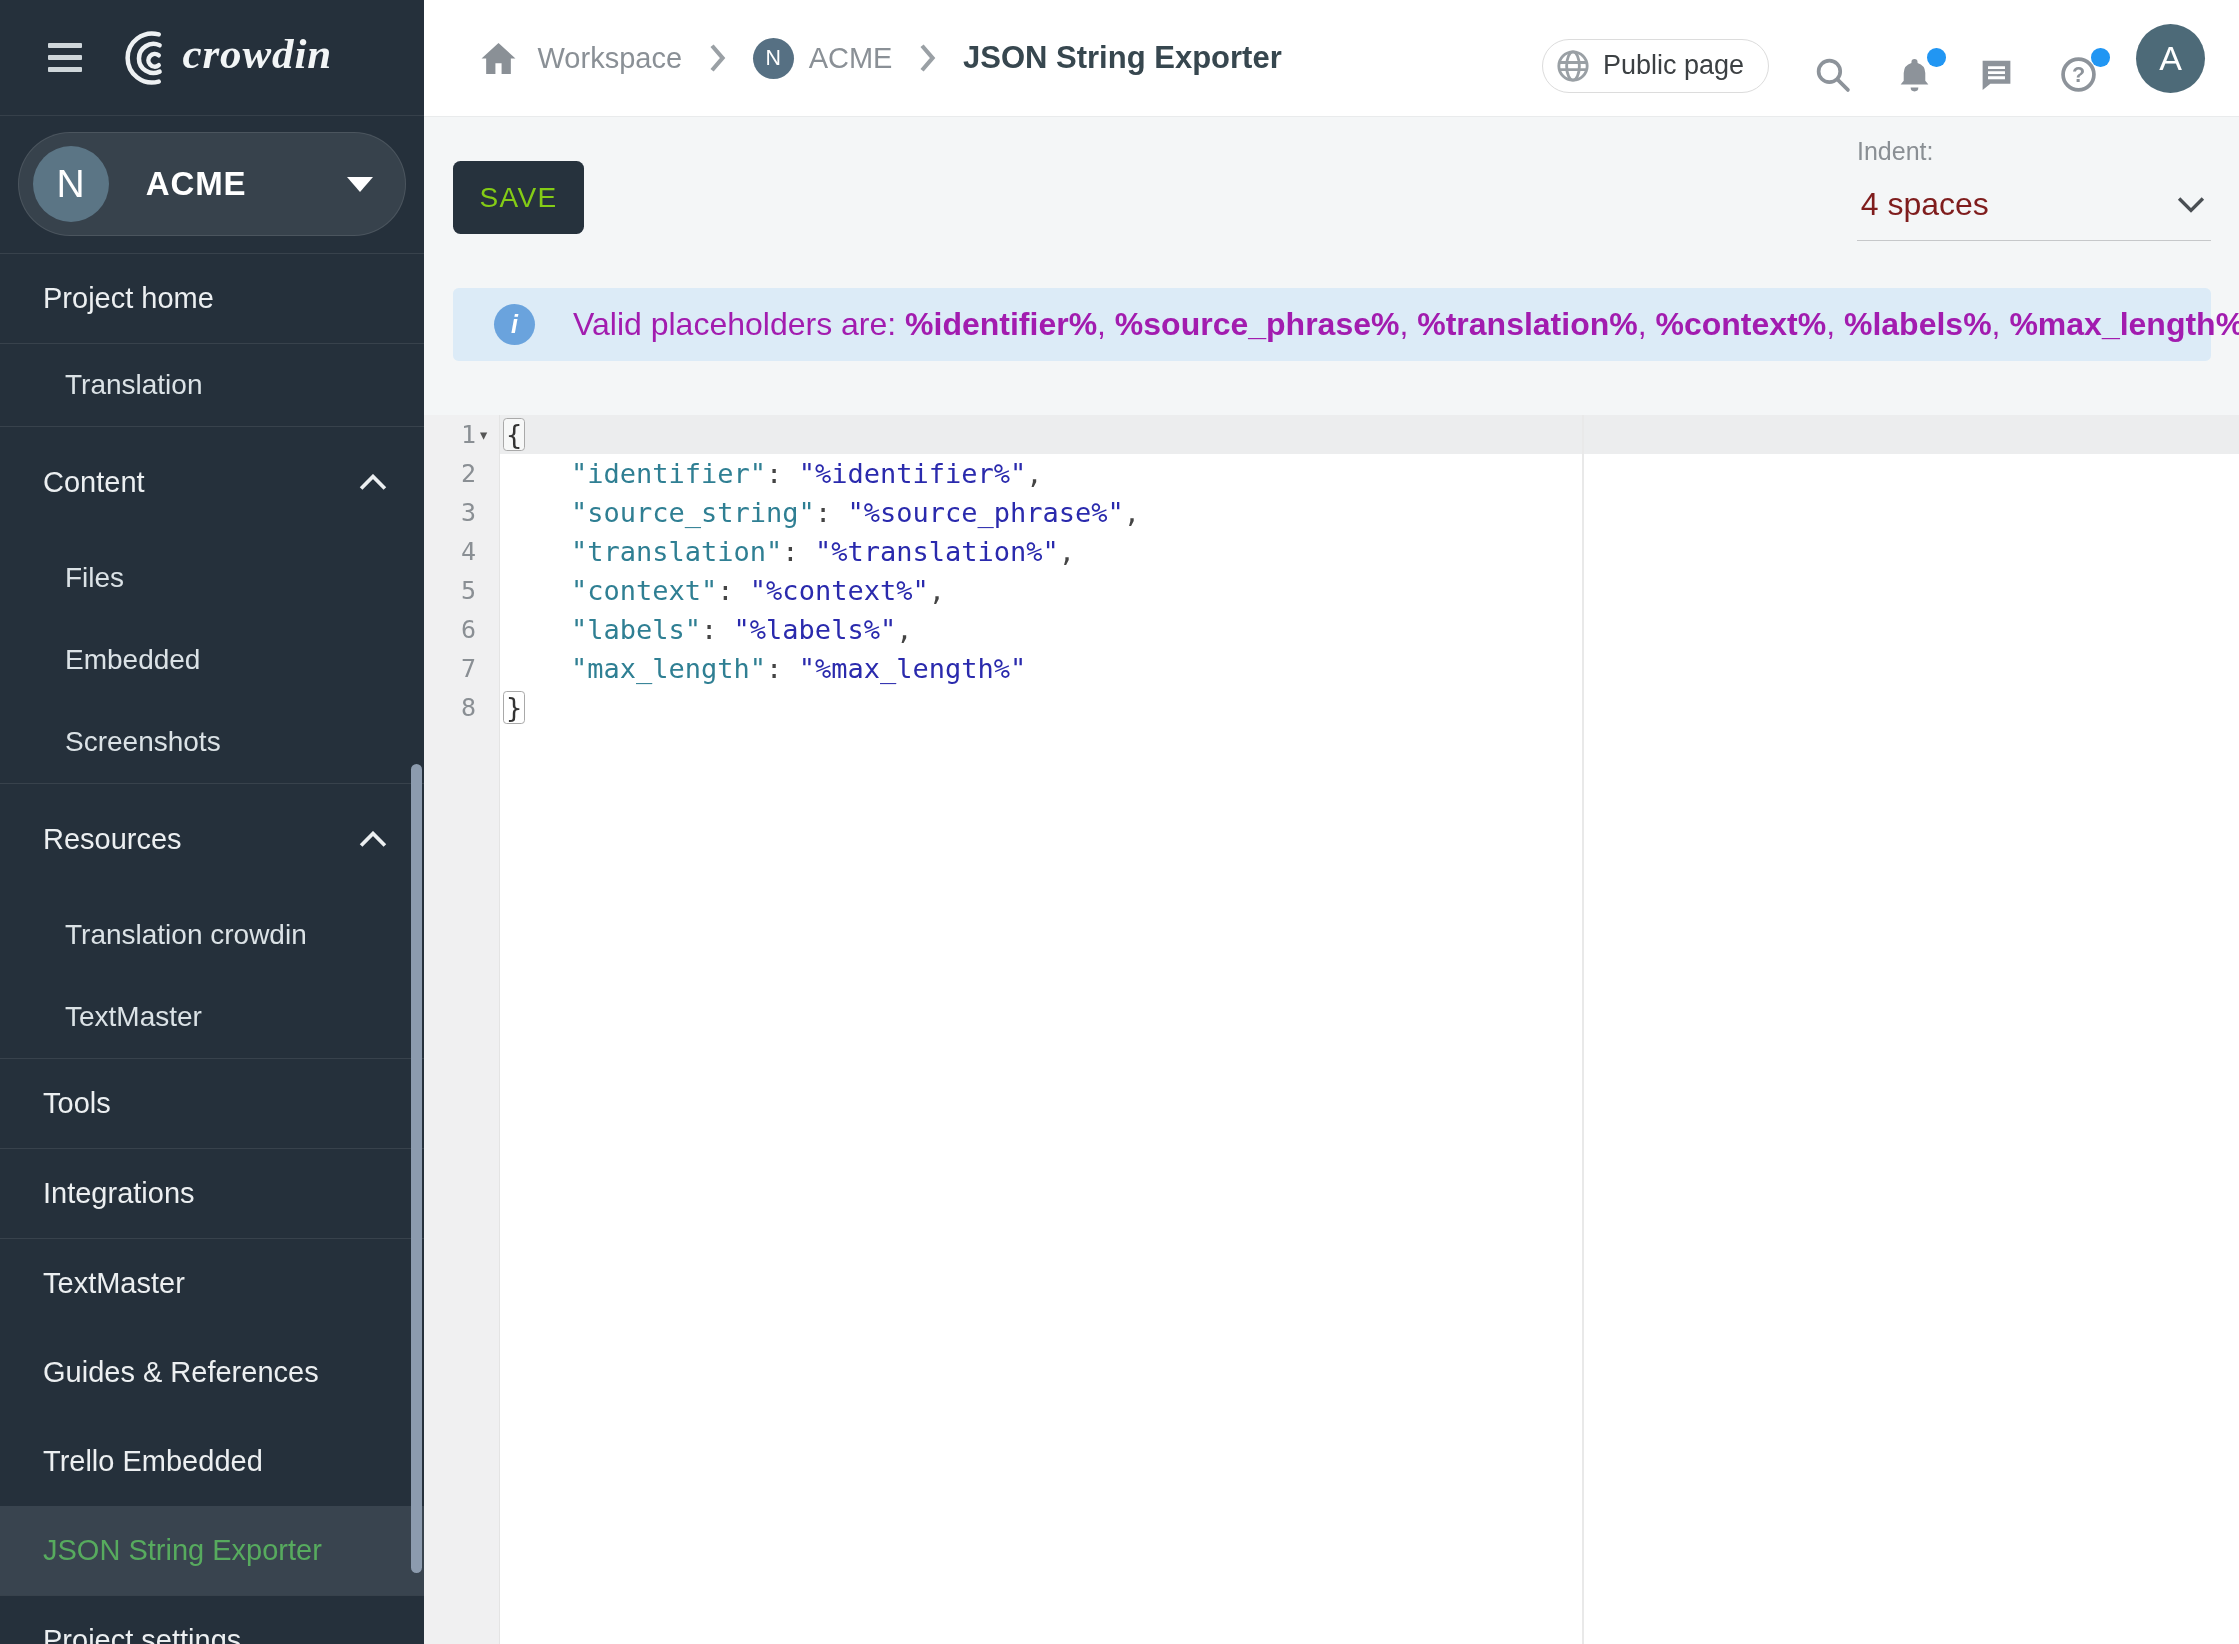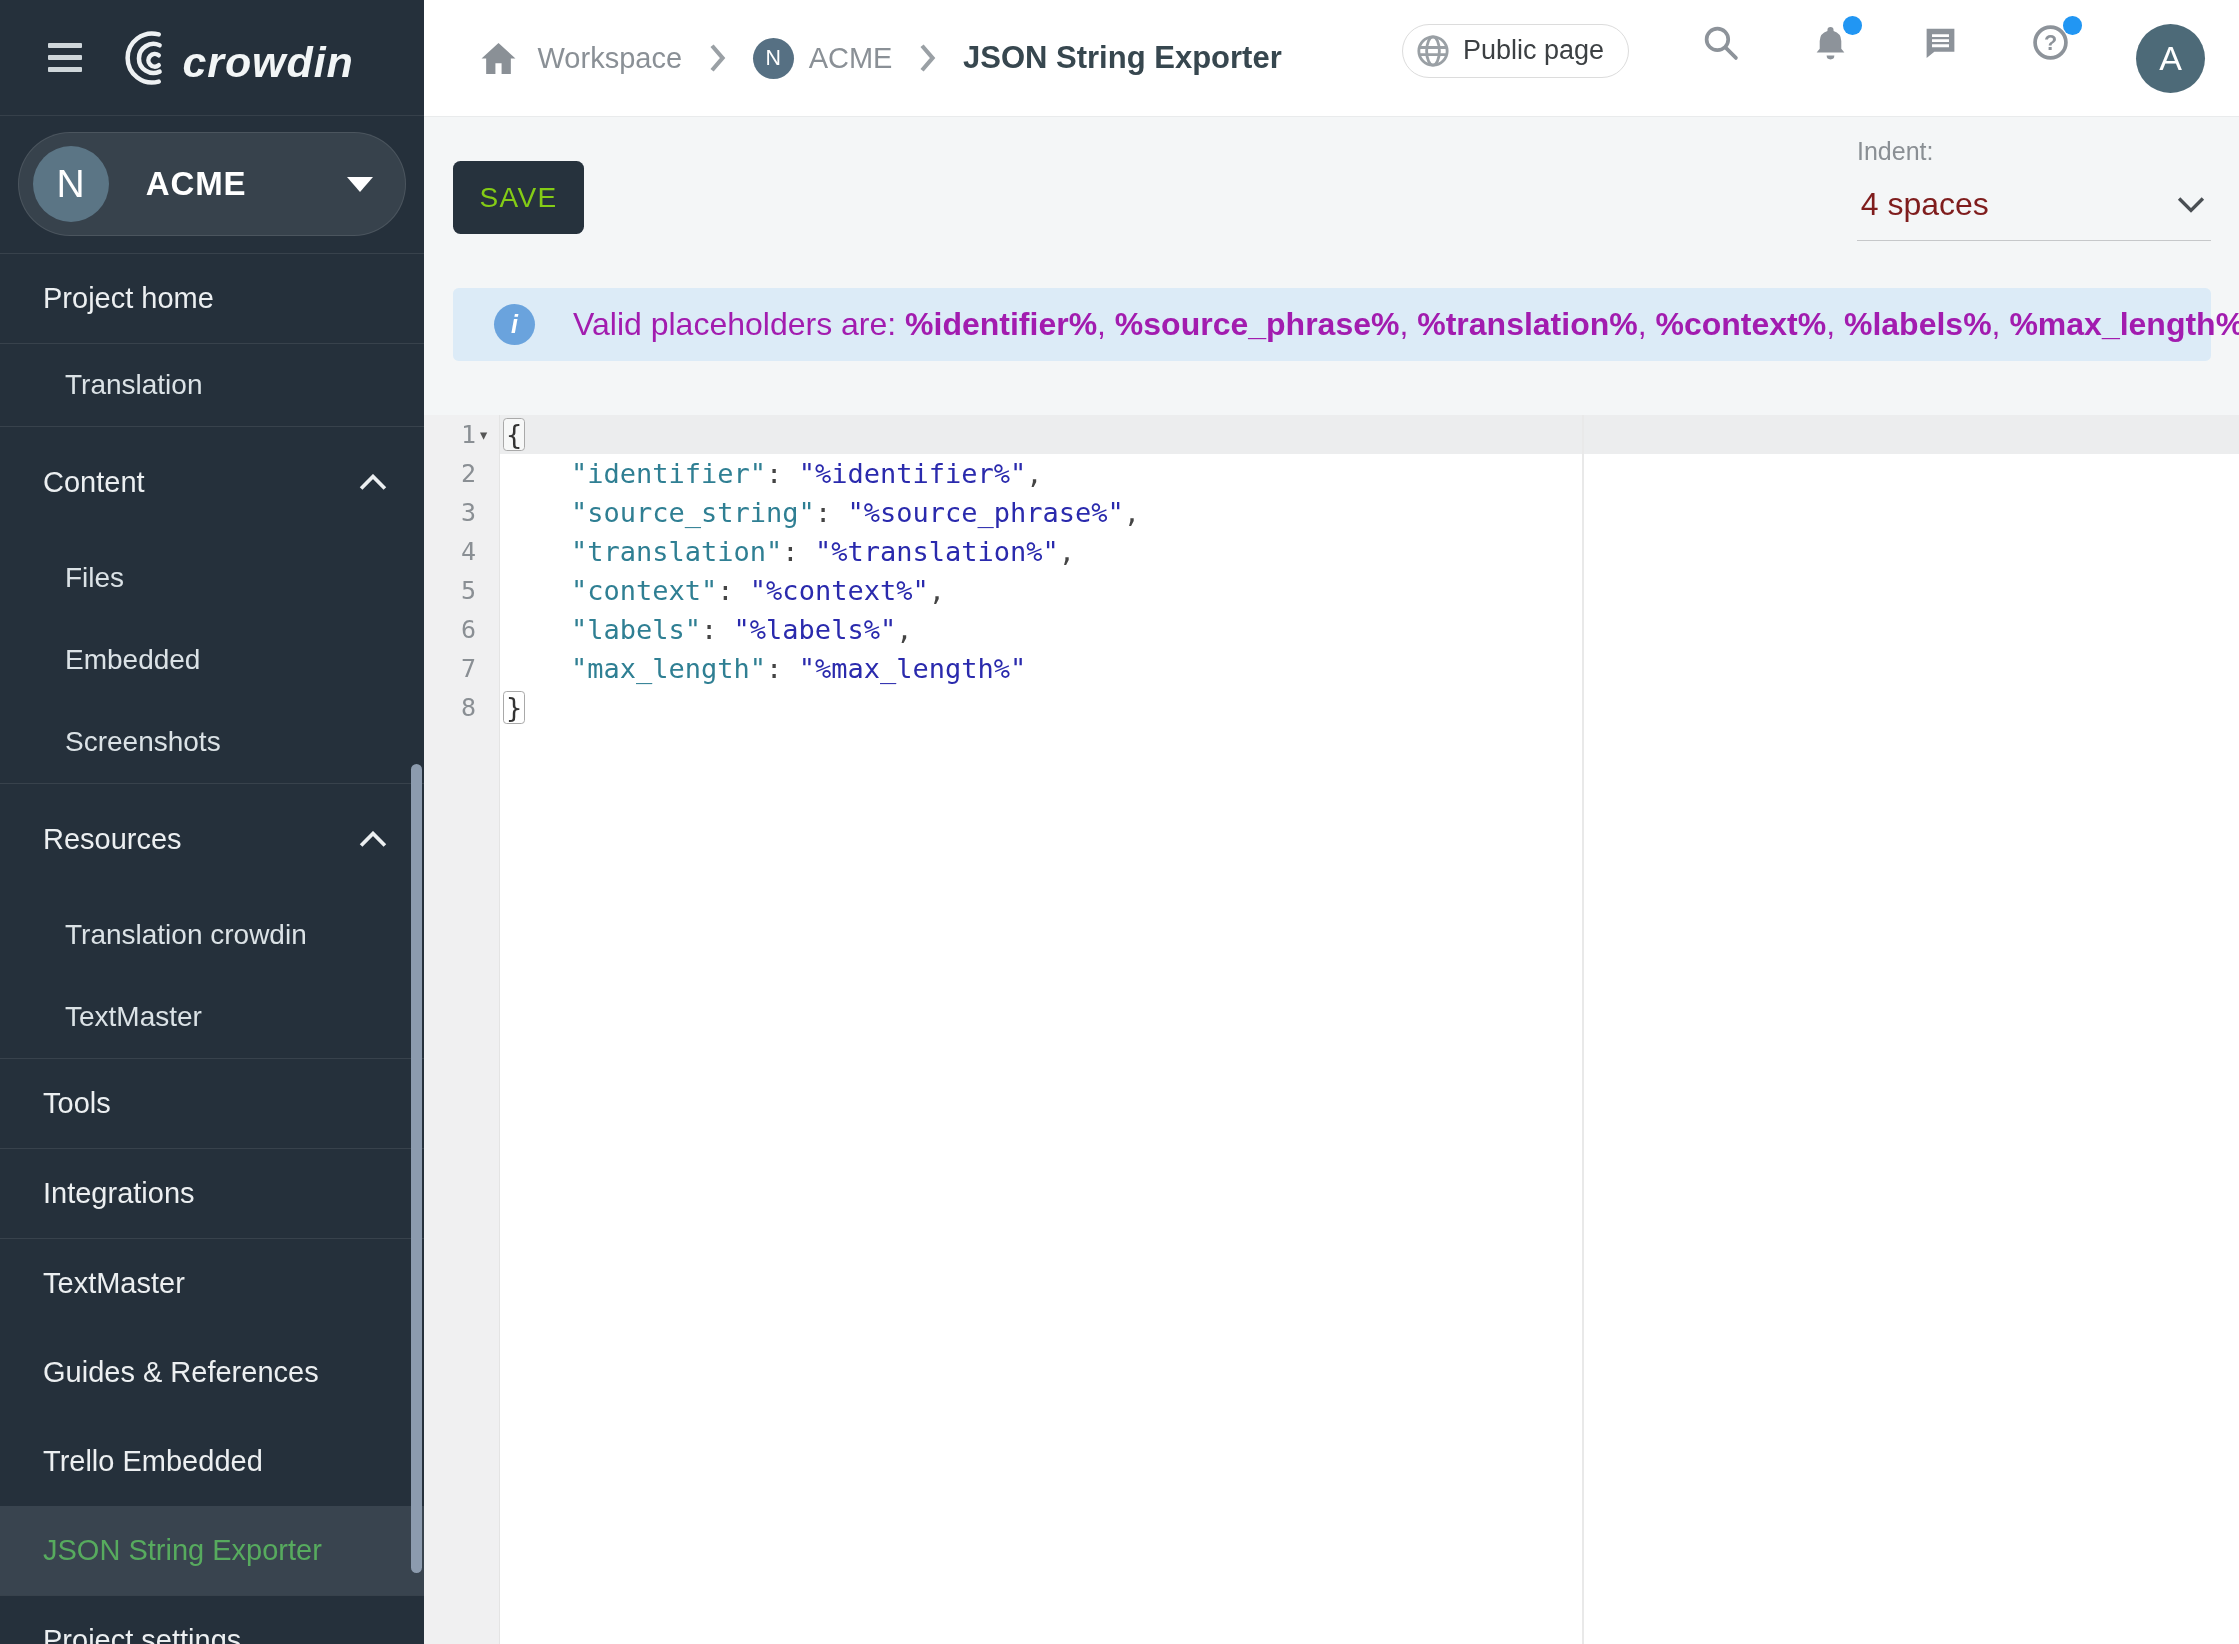--- a/index.html
+++ b/index.html
@@ -8,21 +8,21 @@
   body { position:relative; }
 
   
   .sidebar { position:absolute; left:0; top:0; width:424px; height:1644px;
              background:#25303b; z-index:5; }
   .sidebar-header { height:116px; display:flex; align-items:center; padding-left:48px;
                     border-bottom:1.9px solid rgba(255,255,255,0.08); }
   .hamburger { width:34px; cursor:pointer; }
   .hamburger span { display:block; height:5.6px; background:#cfd6da; border-radius:0.9px; margin-bottom:6.5px; }
   .hamburger span:last-child { margin-bottom:0; }
-  .logo { display:flex; align-items:flex-end; margin-left:35px; }
+  .logo { display:flex; align-items:flex-start; margin-left:35px;font-family:Liberation Serif, serif; }
   .logo svg { width:58px; height:58px; }
   .logo-text { color:#f2f5f6; font-size:43px; font-weight:700; font-style:italic;
                letter-spacing:0.9px; margin-left:7.5px; }
 
   .project-selector { margin:16px 17.7px 0 17.7px; height:104px; background:#37424c;
                       border:0.9px solid rgba(255,255,255,0.10); border-radius:52px;
                       display:flex; align-items:center; padding:0 32px 0 14px; cursor:pointer; }
   .project-avatar { width:76px; height:76px; border-radius:50%; background:#5b7585;
                     color:#fff; font-size:39px; display:flex; align-items:center;
                     justify-content:center; flex:0 0 76px; }
@@ -50,21 +50,21 @@
             box-shadow:0 0.9px 0 rgba(0,0,0,0.05); }
   .breadcrumb { display:flex; align-items:center; flex:1; min-width:0; }
   .home-icon svg { width:37px; height:35px; display:block; }
   .crumb { color:#8a9096; font-size:29px; margin-left:20.5px; cursor:pointer; }
   .crumb-sep svg { width:18.6px; height:28px; display:block; margin:0 26px; }
   .crumb-badge { width:41px; height:41px; border-radius:50%; background:#567083; color:#fff;
                  font-size:21.4px; display:flex; align-items:center; justify-content:center; }
   .crumb-project { color:#8a9096; font-size:29px; margin-left:15px; cursor:pointer; }
   .crumb-current { color:#37474f; font-size:31px; font-weight:600; }
 
-  .navbar-actions { display:flex; align-items:flex-start;gap:28px; }
+  .navbar-actions { display:flex; align-items:flex-end; }
   .public-page-btn { display:flex; align-items:center; height:54px; border:1.9px solid #dcdcdc;
                      border-radius:28px; background:#fff; padding:0 24px 0 13px; cursor:pointer; }
   .public-page-btn svg { width:34px; height:34px; }
   .public-page-label { font-size:27px; color:#3c4043; margin-left:13px; font-weight:500; }
   .action-icon { position:relative; margin-left:45px; cursor:pointer; }
   .action-icon svg { width:37px; height:37px; display:block; }
   .notif-dot { position:absolute; top:-7.5px; right:-13px; width:18.6px; height:18.6px;
                border-radius:50%; background:#2196f3; }
   .navbar-avatar { width:69px; height:69px; border-radius:50%; background:#4d6a78; color:#fff;
                    font-size:34px; display:flex; align-items:center; justify-content:center;

